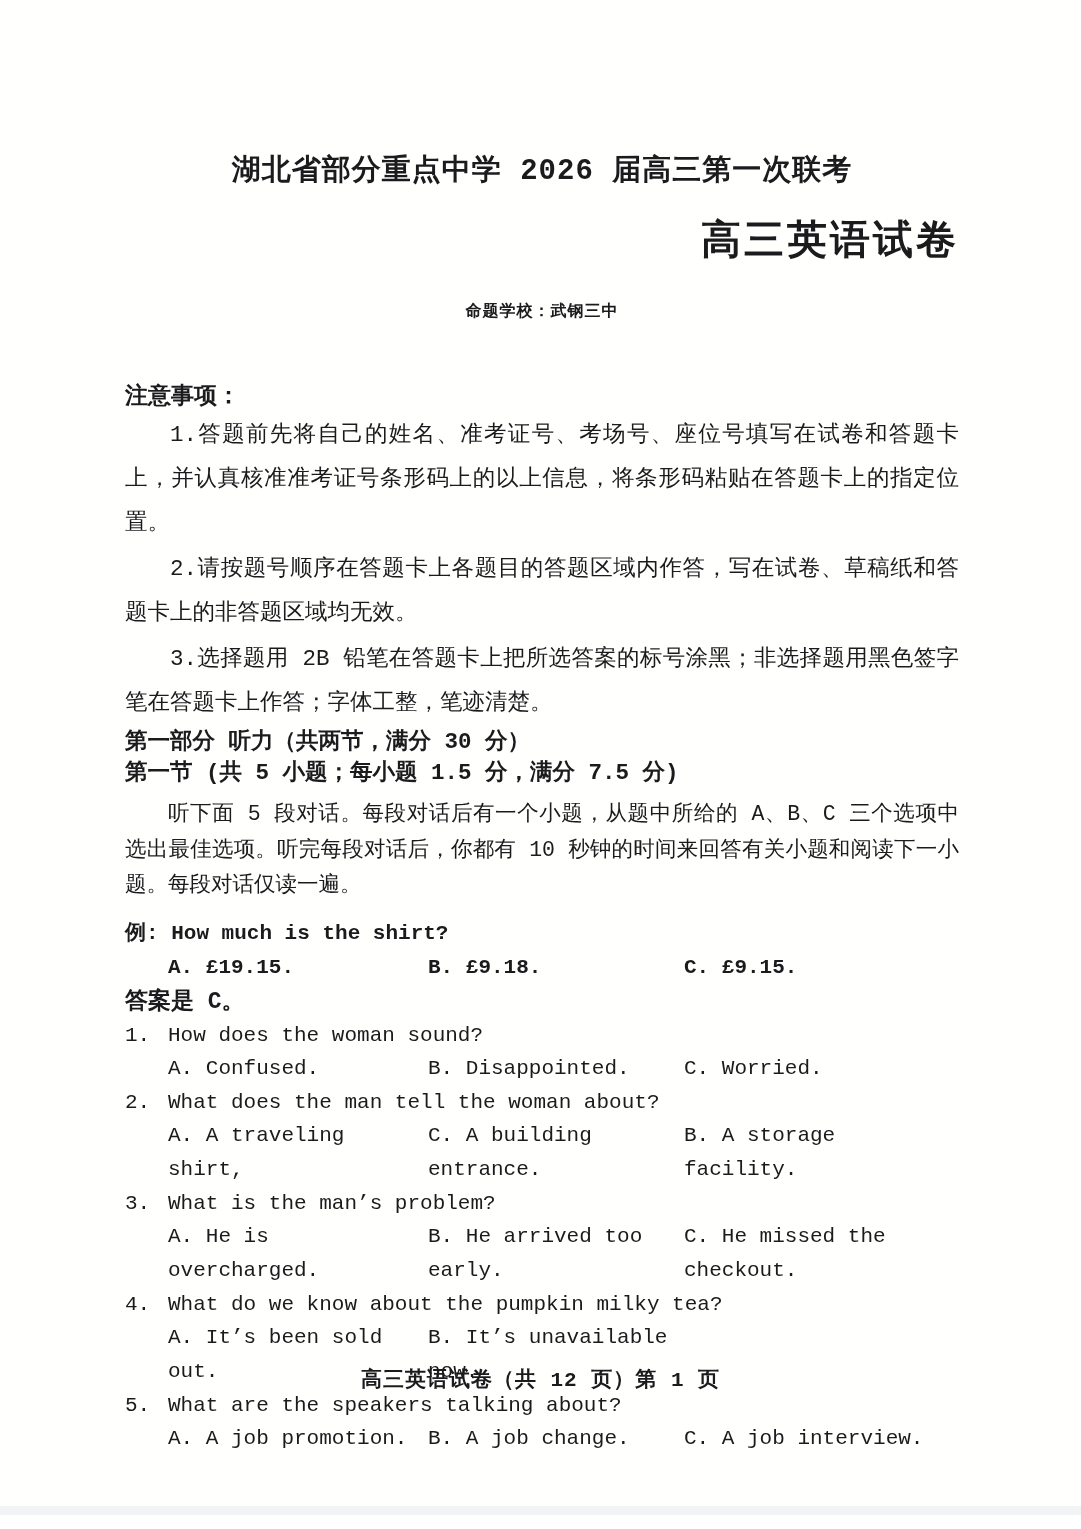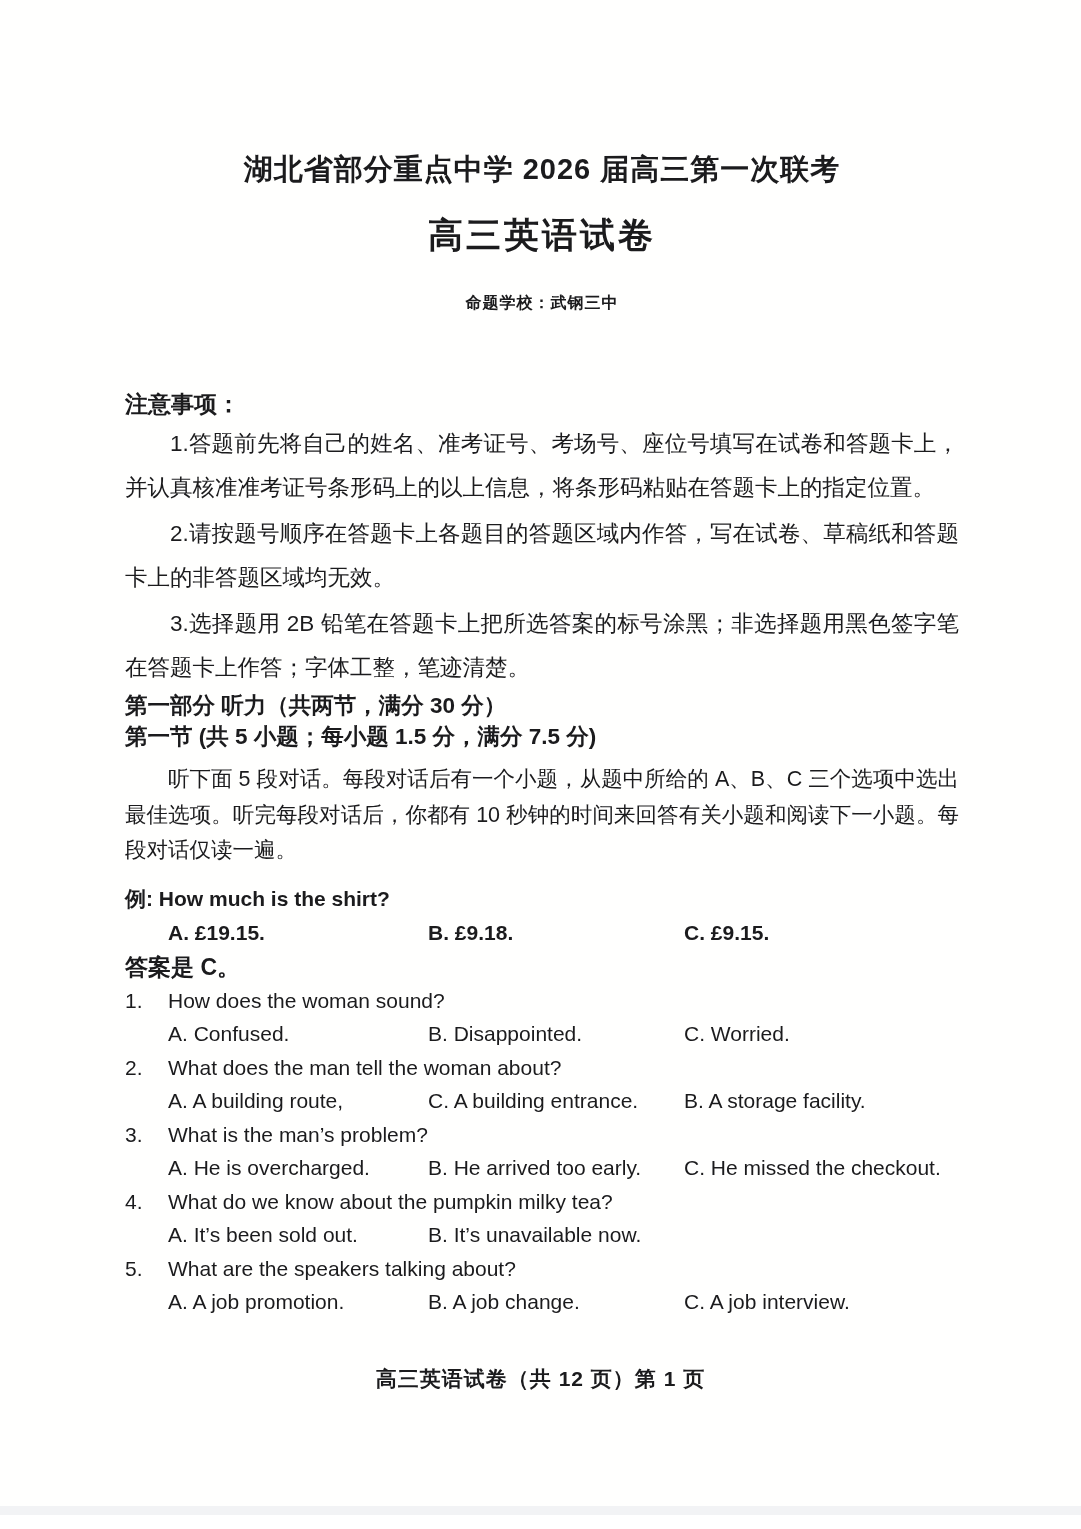--- a/index.html
+++ b/index.html
@@ -7,46 +7,47 @@
     padding: 0;
     background: #ffffff;
   }
   .page {
     position: relative;
     width: 1081px;
     height: 1515px;
     background: #fffffe;
     box-sizing: border-box;
     padding: 150px 122px 0 125px;
-    font-family: Liberation Sans, sans-serif;
+    font-family: Liberation Mono, monospace;
     color: #1b1b1d;
     overflow: hidden;
   }
   
   .header { text-align: center; }
   .exam-title {
     margin: 0;
     font-size: 29px;
     font-weight: 700;
     letter-spacing: 1px;
   }
   .paper-title {
     margin: 22px 0 0 0;
-    font-size: 35px;
+    font-size: 40px;
     font-weight: 700;
     letter-spacing: 3px;
+    text-align: right;
   }
   .school-line {
     margin-top: 34px;
     font-size: 16px;
     font-weight: 700;
     letter-spacing: 1px;
   }
   
-  .notice { margin-top: 75px; }
+  .notice { margin-top: 58px; }
   .notice-heading {
     font-size: 23px;
     font-weight: 700;
   }
   .notice p {
     margin: 2px 0 0 0;
     font-size: 22.5px;
     line-height: 44px;
     text-indent: 2em;
     text-align: justify;
@@ -164,21 +165,21 @@
         <span>C. Worried.</span>
       </div>
     </div>
 
     <div class="question">
       <div class="q-line">
         <span class="q-num">2.</span>
         <span class="q-text">What does the man tell the woman about?</span>
       </div>
       <div class="opt-row">
-        <span>A. A building route,</span>
+        <span>A. A traveling shirt,</span>
         <span>C. A building entrance.</span>
         <span>B. A storage facility.</span>
       </div>
     </div>
 
     <div class="question">
       <div class="q-line">
         <span class="q-num">3.</span>
         <span class="q-text">What is the man’s problem?</span>
       </div>

